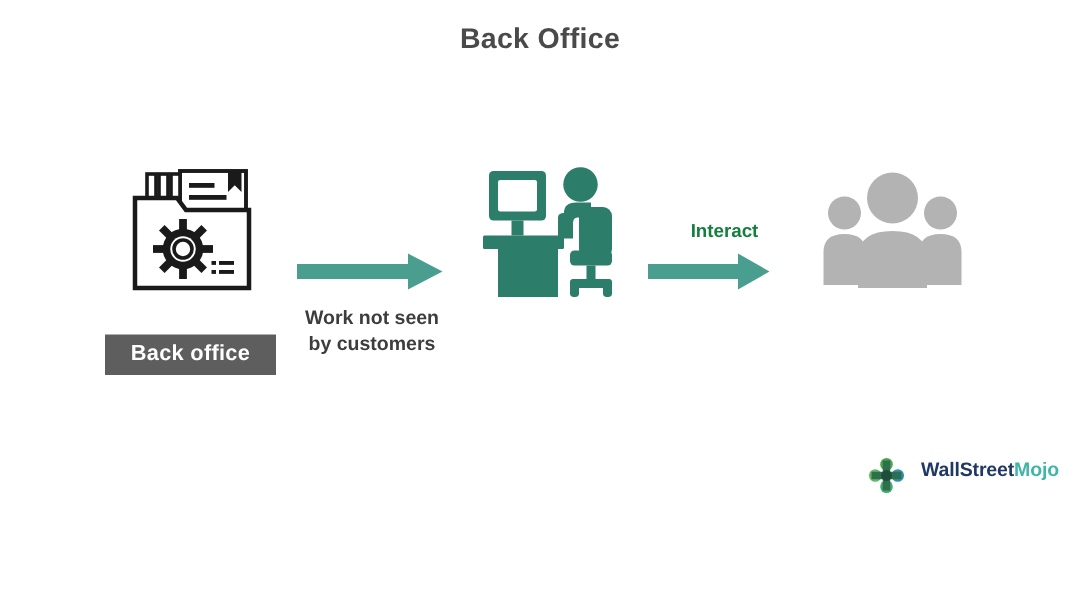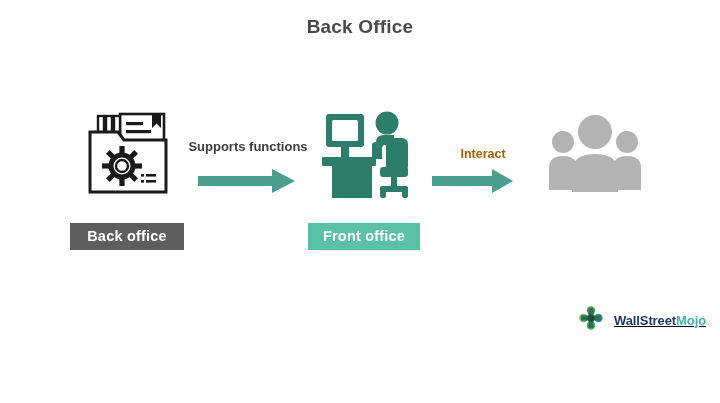--- a/index.html
+++ b/index.html
@@ -57,39 +57,38 @@
     font-weight: bold;
     color: #3d3d3d;
     line-height: 17px;
     white-space: nowrap;
   }
   .interact-text {
     position: absolute;
     text-align: center;
     font-size: 12.5px;
     font-weight: bold;
-    color: #a16207;
+    color: #15803d;
     white-space: nowrap;
   }
 
   
   .arrow-wrap { position: absolute; }
 
   
   .icon-wrap { position: absolute; }
 
   
   .logo {
     position: absolute;
     right: 14px;
     bottom: 12px;
     display: flex;
-    align-items: center;
+    align-items: flex-start;
     gap: 11px;
-    text-decoration: underline;
   }
   .logo-text {
     font-size: 13px;
     font-weight: bold;
     letter-spacing: -0.1px;
     white-space: nowrap;
   }
   .logo-ws { color: #1f3864; }
   .logo-mojo { color: #3fb6a8; }
 </style>
@@ -135,30 +134,31 @@
       <rect x="62" y="64" width="10" height="2.6" fill="#1a1a1a"></rect>
       <rect x="62" y="70" width="10" height="2.6" fill="#1a1a1a"></rect>
       <rect x="57" y="64" width="3" height="2.6" fill="#1a1a1a"></rect>
       <rect x="57" y="70" width="3" height="2.6" fill="#1a1a1a"></rect>
     </svg>
   </div>
 
   <div class="badge badge-gray" style="left:70px; top:223px; width:114px;">Back office</div>
 
   <div class="arrow-text" style="left:178px; top:138px; width:140px;">
-    <div>Supports functions</div>
   </div>
 
   <div class="arrow-wrap" style="left:198px; top:168px;">
     <svg width="98" height="26" viewBox="0 0 98 26" xmlns="http://www.w3.org/2000/svg">
       <path d="M0 8 L74 8 L74 1 L97 13 L74 25 L74 18 L0 18 Z" fill="#4a9e8f"></path>
     </svg>
   </div>
 
   <div class="arrow-text" style="left:178px; top:203px; width:140px;">
+    <div>Work not seen</div>
+    <div>by customers</div>
   </div>
 
   <div class="icon-wrap" style="left:322px; top:110px; width:90px; height:92px;">
     <svg width="90" height="92" viewBox="0 0 90 92" xmlns="http://www.w3.org/2000/svg">
       <g fill="#2d7d6b">
 
         <rect x="4" y="4" width="38" height="33" rx="3"></rect>
 
         <rect x="10" y="10" width="26" height="21" rx="1.5" fill="#ffffff"></rect>
 
@@ -178,21 +178,20 @@
 
         <rect x="69" y="67" width="6" height="11"></rect>
 
         <rect x="58" y="76" width="28" height="6" rx="2.5"></rect>
         <rect x="58" y="76" width="6" height="12" rx="2.5"></rect>
         <rect x="80" y="76" width="6" height="12" rx="2.5"></rect>
       </g>
     </svg>
   </div>
 
-  <div class="badge badge-teal" style="left:308px; top:223px; width:112px;">Front office</div>
 
   <div class="interact-text" style="left:428px; top:147px; width:110px;">Interact</div>
 
   <div class="arrow-wrap" style="left:432px; top:168px;">
     <svg width="82" height="26" viewBox="0 0 82 26" xmlns="http://www.w3.org/2000/svg">
       <path d="M0 8 L60 8 L60 1 L81 13 L60 25 L60 18 L0 18 Z" fill="#4a9e8f"></path>
     </svg>
   </div>
 
   <div class="icon-wrap" style="left:546px; top:112px; width:98px; height:88px;">

